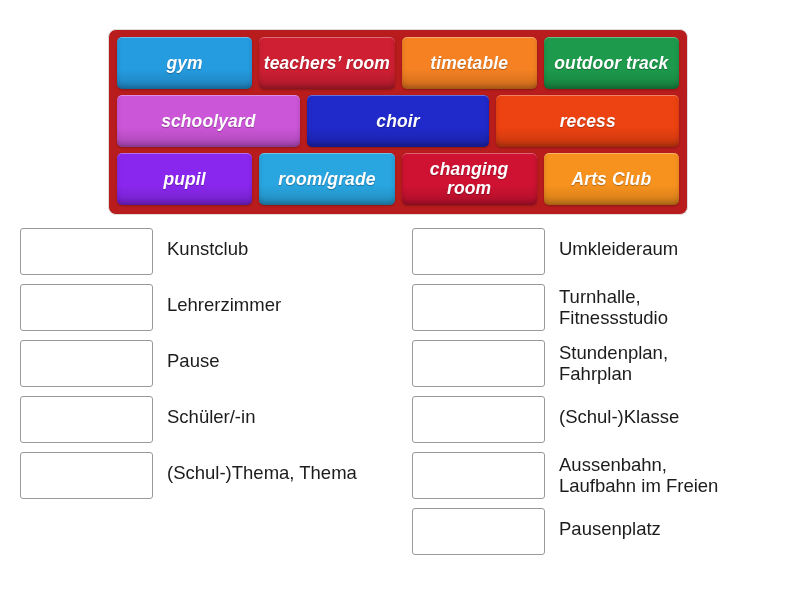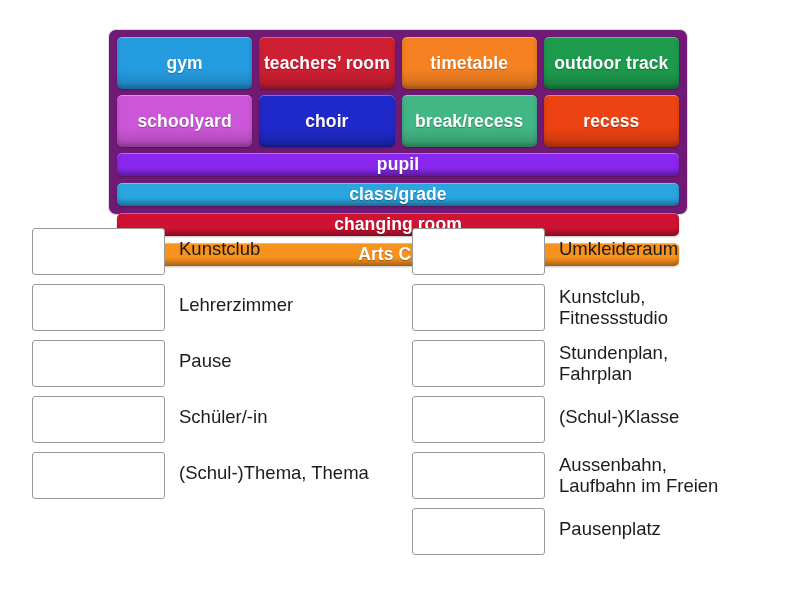--- a/index.html
+++ b/index.html
@@ -17,31 +17,32 @@
   
   #word-bank {
     position: absolute;
     left: 108px;
     top: 29px;
     width: 580px;
     height: 186px;
     box-sizing: border-box;
     border: 1px solid #dcdcdc;
     border-radius: 8px;
-    background: #701a75;
+    background: #b91c1c;
     padding: 7px 8px;
     box-sizing: border-box;
+    font-style: italic;
   }
   .tile-row {
     display: flex;
     gap: 7px;
     margin-bottom: 6px;
     height: 52px;
   }
-  .tile-row:last-child { margin-bottom: 4px; flex-direction: column; }
+  .tile-row:last-child { margin-bottom: 4px; }
 
   .tile {
     flex: 1 1 0;
     border-radius: 5px;
     display: flex;
     align-items: center;
     justify-content: center;
     text-align: center;
     color: #ffffff;
     font-size: 17.5px;
@@ -57,21 +58,21 @@
                 inset 0 -4px 6px -2px rgba(0,0,0,0.30),
                 0 1px 2px rgba(0,0,0,0.25);
   }
 
   
   .answers {
     position: absolute;
     top: 228px;
     width: 380px;
   }
-  #answers-left  { left: 32px; }
+  #answers-left  { left: 20px; }
   #answers-right { left: 412px; }
 
   .answer-row {
     display: flex;
     align-items: flex-start;
     height: 56px;
     margin-bottom: 0px;
   }
   .drop-box {
     width: 133px;
@@ -104,27 +105,26 @@
     <div class="tile" style="background: linear-gradient(rgb(207, 31, 51) 0%, rgb(207, 31, 51) 62%, rgba(0, 0, 0, 0.16) 100%), rgb(207, 31, 51);">teachers’
 room</div>
     <div class="tile" style="background: linear-gradient(rgb(245, 129, 34) 0%, rgb(245, 129, 34) 62%, rgba(0, 0, 0, 0.16) 100%), rgb(245, 129, 34);">timetable</div>
     <div class="tile" style="background: linear-gradient(rgb(29, 154, 76) 0%, rgb(29, 154, 76) 62%, rgba(0, 0, 0, 0.16) 100%), rgb(29, 154, 76);">outdoor
 track</div>
   </div>
 
   <div class="tile-row">
     <div class="tile" style="background: linear-gradient(rgb(204, 86, 216) 0%, rgb(204, 86, 216) 62%, rgba(0, 0, 0, 0.16) 100%), rgb(204, 86, 216);">schoolyard</div>
     <div class="tile" style="background: linear-gradient(rgb(32, 41, 201) 0%, rgb(32, 41, 201) 62%, rgba(0, 0, 0, 0.16) 100%), rgb(32, 41, 201);">choir</div>
-    <div class="tile" style="background: linear-gradient(rgb(66, 182, 132) 0%, rgb(66, 182, 132) 62%, rgba(0, 0, 0, 0.16) 100%), rgb(66, 182, 132);">break/recess</div>
     <div class="tile" style="background: linear-gradient(rgb(237, 66, 17) 0%, rgb(237, 66, 17) 62%, rgba(0, 0, 0, 0.16) 100%), rgb(237, 66, 17);">recess</div>
   </div>
 
   <div class="tile-row">
     <div class="tile" style="background: linear-gradient(rgb(138, 39, 238) 0%, rgb(138, 39, 238) 62%, rgba(0, 0, 0, 0.16) 100%), rgb(138, 39, 238);">pupil</div>
-    <div class="tile" style="background: linear-gradient(rgb(41, 165, 224) 0%, rgb(41, 165, 224) 62%, rgba(0, 0, 0, 0.16) 100%), rgb(41, 165, 224);">class/grade</div>
+    <div class="tile" style="background: linear-gradient(rgb(41, 165, 224) 0%, rgb(41, 165, 224) 62%, rgba(0, 0, 0, 0.16) 100%), rgb(41, 165, 224);">room/grade</div>
     <div class="tile" style="background: linear-gradient(rgb(207, 18, 50) 0%, rgb(207, 18, 50) 62%, rgba(0, 0, 0, 0.16) 100%), rgb(207, 18, 50);">changing
 room</div>
     <div class="tile" style="background: linear-gradient(rgb(247, 146, 30) 0%, rgb(247, 146, 30) 62%, rgba(0, 0, 0, 0.16) 100%), rgb(247, 146, 30);">Arts Club</div>
   </div>
 
 </div>
 
 <div class="answers" id="answers-left">
   <div class="answer-row">
     <div class="drop-box"></div>
@@ -148,21 +148,21 @@
   </div>
 </div>
 
 <div class="answers" id="answers-right">
   <div class="answer-row">
     <div class="drop-box"></div>
     <div class="answer-label">Umkleideraum</div>
   </div>
   <div class="answer-row two-line">
     <div class="drop-box"></div>
-    <div class="answer-label">Kunstclub,
+    <div class="answer-label">Turnhalle,
 Fitnessstudio</div>
   </div>
   <div class="answer-row two-line">
     <div class="drop-box"></div>
     <div class="answer-label">Stundenplan,
 Fahrplan</div>
   </div>
   <div class="answer-row">
     <div class="drop-box"></div>
     <div class="answer-label">(Schul-)Klasse</div>

